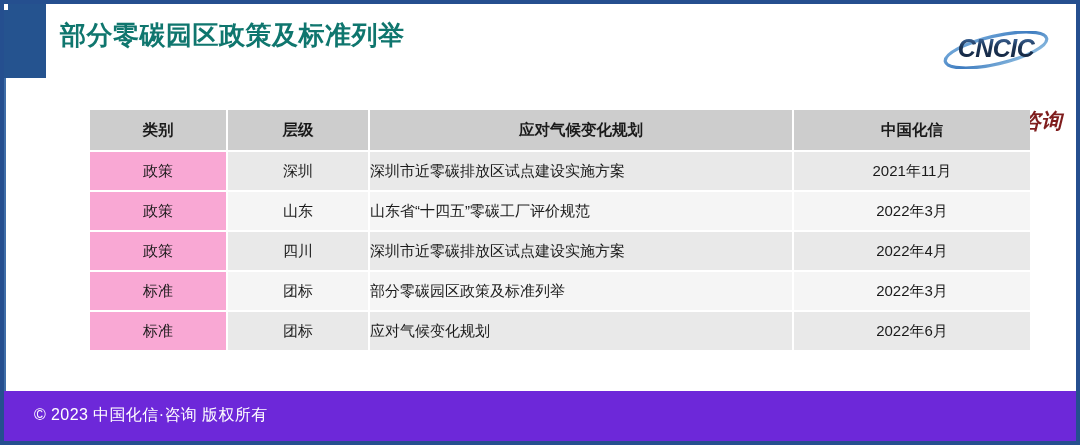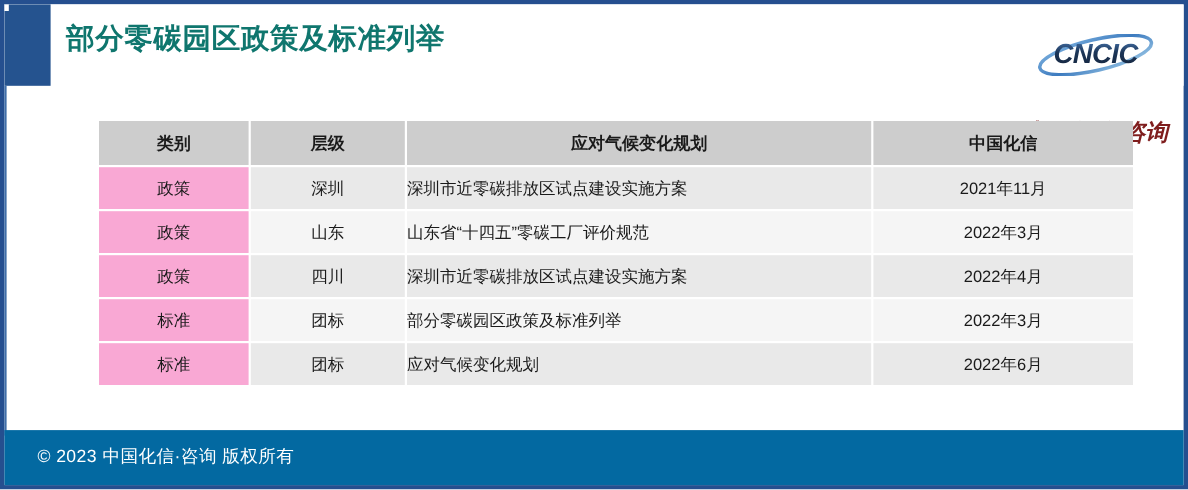--- a/index.html
+++ b/index.html
@@ -162,21 +162,21 @@
     background: #f5f5f5;
   }
 
   
   .footer {
     position: absolute;
     left: 0;
     bottom: 0;
     width: 1072px;
     height: 50px;
-    background: #0369a1;
+    background: #6d28d9;
     text-decoration: underline;
   }
   .footer-text {
     position: absolute;
     left: 30px;
     top: 14px;
     font-size: 16px;
     color: #ffffff;
     letter-spacing: 0.4px;
     white-space: nowrap;

